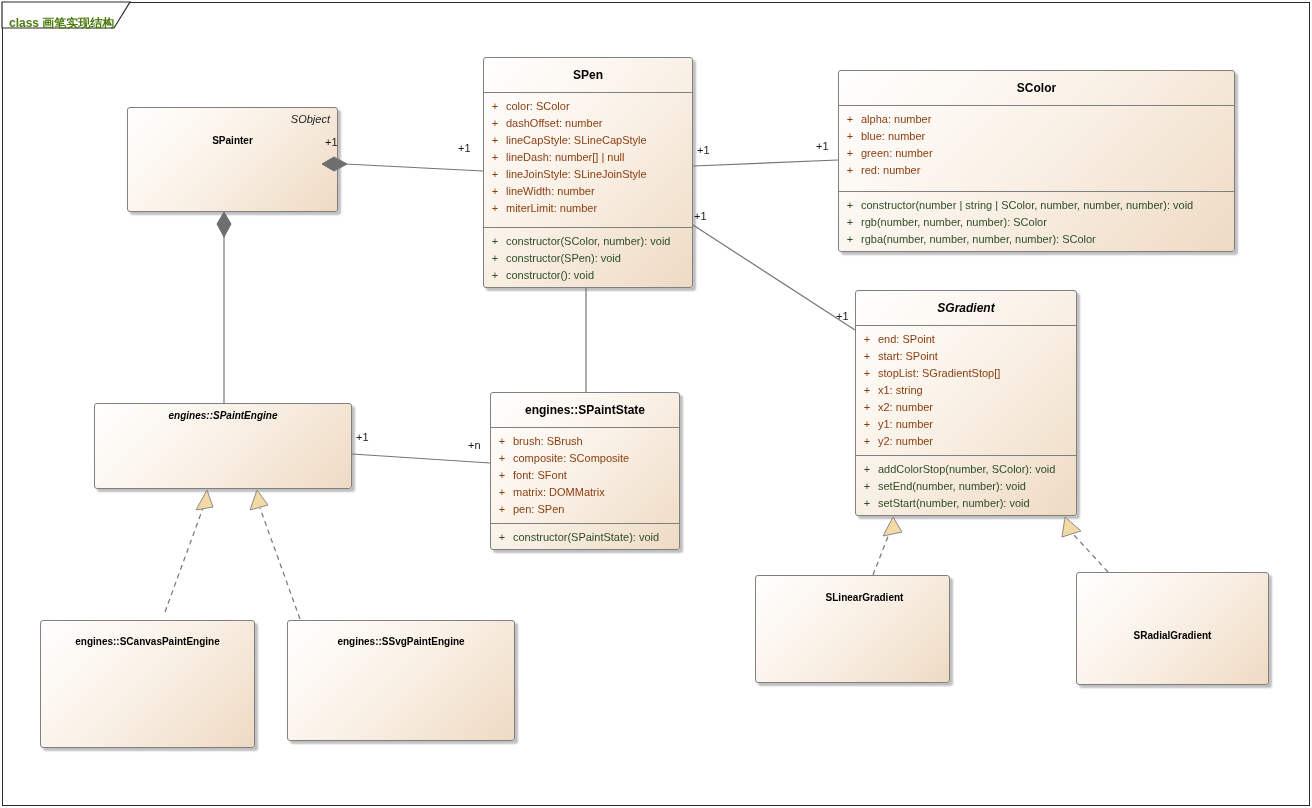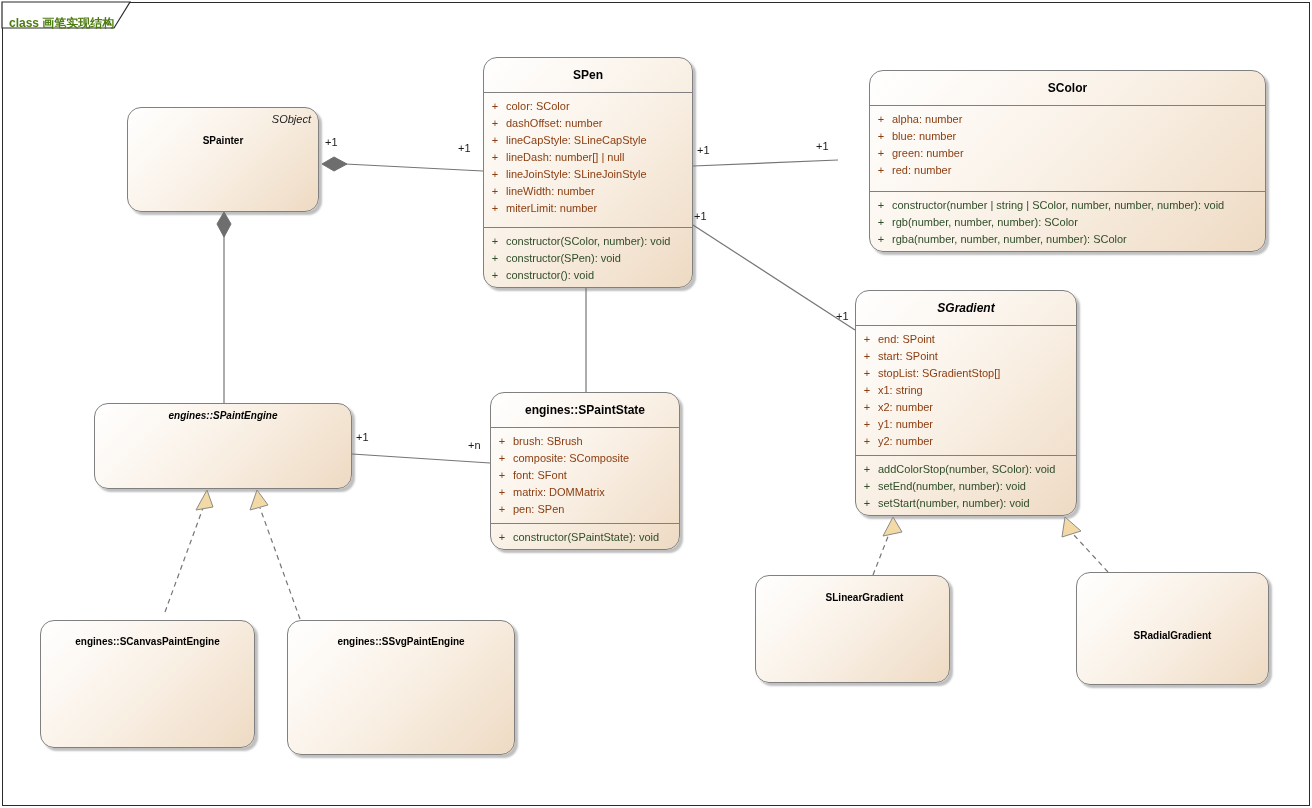--- a/index.html
+++ b/index.html
@@ -13,21 +13,21 @@
     --shadow:#bfbfbf;
     --frame:#2b2b2b;
   }
   *{margin:0;padding:0;box-sizing:border-box;}
   html,body{width:1312px;height:808px;background:#ffffff;overflow:hidden;
     font-family:"Liberation Sans","DejaVu Sans",sans-serif;}
   #canvas{position:relative;width:1312px;height:808px;background:#fff;}
   #frame{position:absolute;inset:2px;border:1px solid var(--frame);pointer-events:none;}
   #tab-label{position:absolute;left:9px;top:7px;font-size:12px;font-weight:bold;color:#4d7c0f;z-index:6;margin-top:8px;}
 
-  .uml-class{position:absolute;border:1px solid var(--border);border-radius:14px;
+  .uml-class{position:absolute;border:1px solid var(--border);border-radius:3px;
     background:linear-gradient(135deg,#ffffff 0%,#faf2e8 45%,var(--box-fill-end) 100%);
     box-shadow:3px 3px 2px var(--shadow);display:flex;flex-direction:column;z-index:2;}
   .cls-title{height:34px;flex:none;display:flex;align-items:center;justify-content:center;
     font-size:12px;font-weight:bold;color:#000;}
   .abstract .cls-title,.abstract .empty-title{font-style:italic;}
   .empty-title{text-align:center;font-size:10px;font-weight:bold;color:#000;}
   .stereo{position:absolute;top:5px;right:7px;font-size:11px;font-style:italic;font-weight:normal;color:#222;}
   .section{border-top:1px solid var(--border);padding:5px 4px 3px 0;overflow:hidden;}
   .attrs{flex:1;}
   .member{display:flex;height:17px;line-height:17px;font-size:11px;white-space:nowrap;}
@@ -44,21 +44,21 @@
 
   .mult{position:absolute;font-size:11px;color:#1a1a1a;z-index:4;}
 </style>
 </head>
 <body>
 
 <div id="canvas">
 
   <div id="frame"></div>
 
-  <div class="uml-class" style="left:127px;top:107px;width:192px;height:105px;">
+  <div class="uml-class" style="left:127px;top:107px;width:211px;height:105px;">
     <div class="stereo">SObject</div>
     <div class="empty-title" style="padding-top:27px;">SPainter</div>
   </div>
 
   <div class="uml-class" style="left:483px;top:57px;width:210px;height:231px;">
     <div class="cls-title">SPen</div>
     <div class="section attrs">
 
     <div class="member">
           <span class="vis">+</span>
@@ -99,21 +99,21 @@
           <span class="vis">+</span>
           <span>constructor(SPen): void</span>
         </div>
         <div class="member">
           <span class="vis">+</span>
           <span>constructor(): void</span>
         </div>
       </div>
   </div>
 
-  <div class="uml-class" style="left:838px;top:70px;width:397px;height:182px;margin-left:31px;">
+  <div class="uml-class" style="left:838px;top:70px;width:397px;height:182px;">
     <div class="cls-title">SColor</div>
     <div class="section attrs">
 
     <div class="member">
           <span class="vis">+</span>
           <span>alpha: number</span>
         </div>
         <div class="member">
           <span class="vis">+</span>
           <span>blue: number</span>
@@ -229,21 +229,21 @@
   </div>
 
   <div class="uml-class abstract" style="left:94px;top:403px;width:258px;height:86px;">
     <div class="empty-title" style="padding-top:6px;">engines::SPaintEngine</div>
   </div>
 
   <div class="uml-class" style="left:40px;top:612px;width:215px;height:128px;margin-top:8px;">
     <div class="empty-title" style="padding-top:15px;">engines::SCanvasPaintEngine</div>
   </div>
 
-  <div class="uml-class" style="left:287px;top:620px;width:228px;height:135px;">
+  <div class="uml-class" style="left:287px;top:620px;width:228px;height:121px;">
     <div class="empty-title" style="padding-top:15px;">engines::SSvgPaintEngine</div>
   </div>
 
   <div class="uml-class" style="left:755px;top:575px;width:195px;height:108px;padding-left:24px;">
     <div class="empty-title" style="padding-top:16px;">SLinearGradient</div>
   </div>
 
   <div class="uml-class" style="left:1076px;top:572px;width:193px;height:113px;justify-content:center;">
     <div class="empty-title" style="padding-top:14px;">SRadialGradient</div>
   </div>

